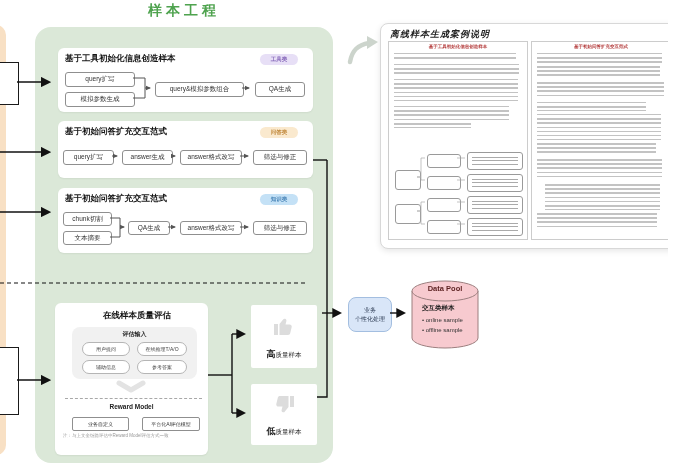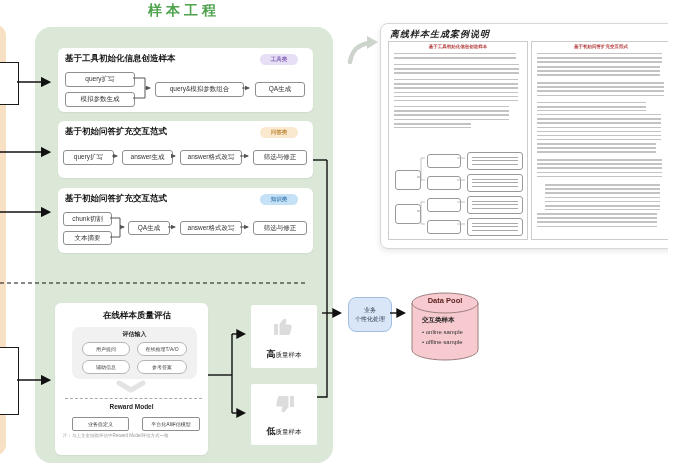--- a/index.html
+++ b/index.html
@@ -50,21 +50,21 @@
   .qhigh{left:251px;top:305px;width:66px;height:63px;}
   .qlow{left:251px;top:384px;width:66px;height:61px;}
   .qicon{left:50%;top:9px;transform:translateX(-50%);}
   .qlabel{left:0;bottom:7px;width:100%;font-size:6.5px;color:#222;}
   .qlabel b{font-size:9px;}
 
   .process-box{left:348px;top:297px;width:42px;height:33px;background:#D9E6F8;border:1px solid #A3BEE0;border-radius:8px;
                display:flex;flex-direction:column;align-items:center;justify-content:center;font-size:6px;color:#2b3a52;line-height:1.35;}
 
   
-  .datapool{left:410px;top:279px;width:70px;height:72px;margin-top:12px;}
+  .datapool{left:410px;top:279px;width:70px;height:72px;}
   .dp-title{left:0;top:5px;width:100%;text-align:center;font-size:7.5px;font-weight:bold;color:#5a1f1f;}
   .dp-sub{left:12px;top:25px;font-size:6.5px;font-weight:bold;color:#1d1d1d;}
   .dp-item{left:12px;font-size:6px;color:#333;}
   .dp-item::before{content:"• ";}
   .dpi1{top:38px;} .dpi2{top:48px;}
 
   
   .doc-panel{left:380px;top:23px;width:334px;height:224px;background:#fff;border:1px solid #d8d8d8;border-radius:8px;
              box-shadow:0 2px 6px rgba(0,0,0,.10);}
   .doc-title{left:9px;top:4px;font-size:9px;font-weight:bold;font-style:italic;color:#222;letter-spacing:1px;}

